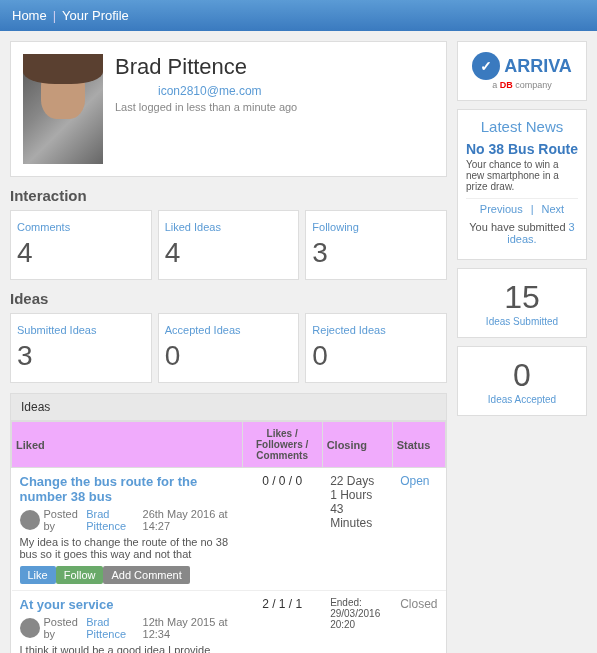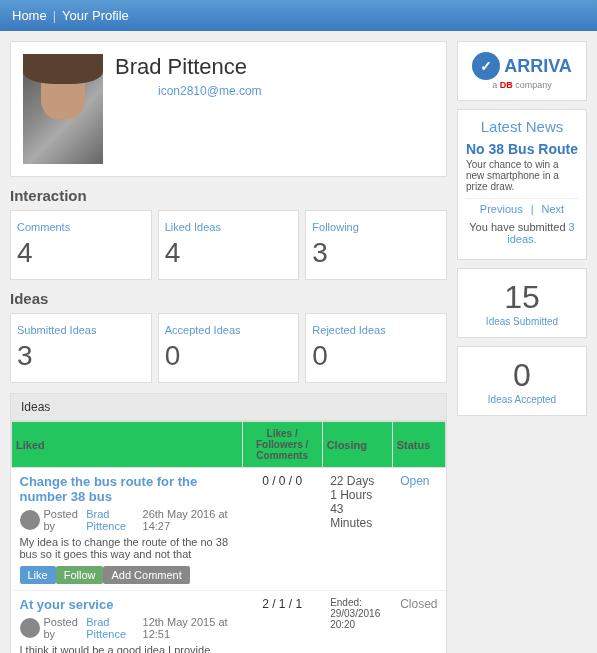--- a/index.html
+++ b/index.html
@@ -101,21 +101,21 @@
       border: 1px solid #ddd;
     }
     .ideas-header {
       background: #e8e8e8;
       padding: 6px 10px;
       font-size: 12px;
       border-bottom: 1px solid #ddd;
     }
     .ideas-table { width: 100%; border-collapse: collapse; }
     .ideas-table th {
-      background: #22c55e;
+      background: #f0abfc;
       border: 1px solid #ddd;
       padding: 6px 4px;
       font-size: 11px;
       color: #555;
       text-align: left;
     }
     .ideas-table th.center { text-align: center; }
     .ideas-table td {
       border-bottom: 1px solid #eee;
       padding: 6px 8px;
@@ -220,20 +220,21 @@
 
   <div class="left-col">
 
     <div class="profile-section">
       <div class="profile-avatar">
         <div class="profile-avatar-img"></div>
       </div>
       <div class="profile-info">
         <div class="profile-name">Brad Pittence</div>
         <div class="profile-email">icon2810@me.com</div>
+        <div class="profile-last-login">Last logged in less than a minute ago</div>
       </div>
     </div>
 
     <div class="section-header">Interaction</div>
     <div class="stats-grid">
       <div class="stat-card">
         <div class="stat-label">Comments</div>
         <div class="stat-value">4</div>
       </div>
       <div class="stat-card">
@@ -304,21 +305,21 @@
             </td>
           </tr>
 
           <tr>
             <td>
               <div class="idea-title">At your service</div>
               <div class="idea-meta">
                 <div class="idea-meta-avatar"></div>
                 <span>Posted by</span>
                 <a>Brad Pittence</a>
-                <span>12th May 2015 at 12:51</span>
+                <span>12th May 2015 at 12:34</span>
               </div>
               <div class="idea-body">I think it would be a good idea I provide services more flexibly so that we were available when the tenants need us.</div>
             </td>
             <td style="text-align:center;">
               <span>2 / 1 / 1</span>
             </td>
             <td class="closing-cell">
               <div class="ended-label">Ended:</div>
               <div class="ended-date">29/03/2016 20:20</div>
             </td>

